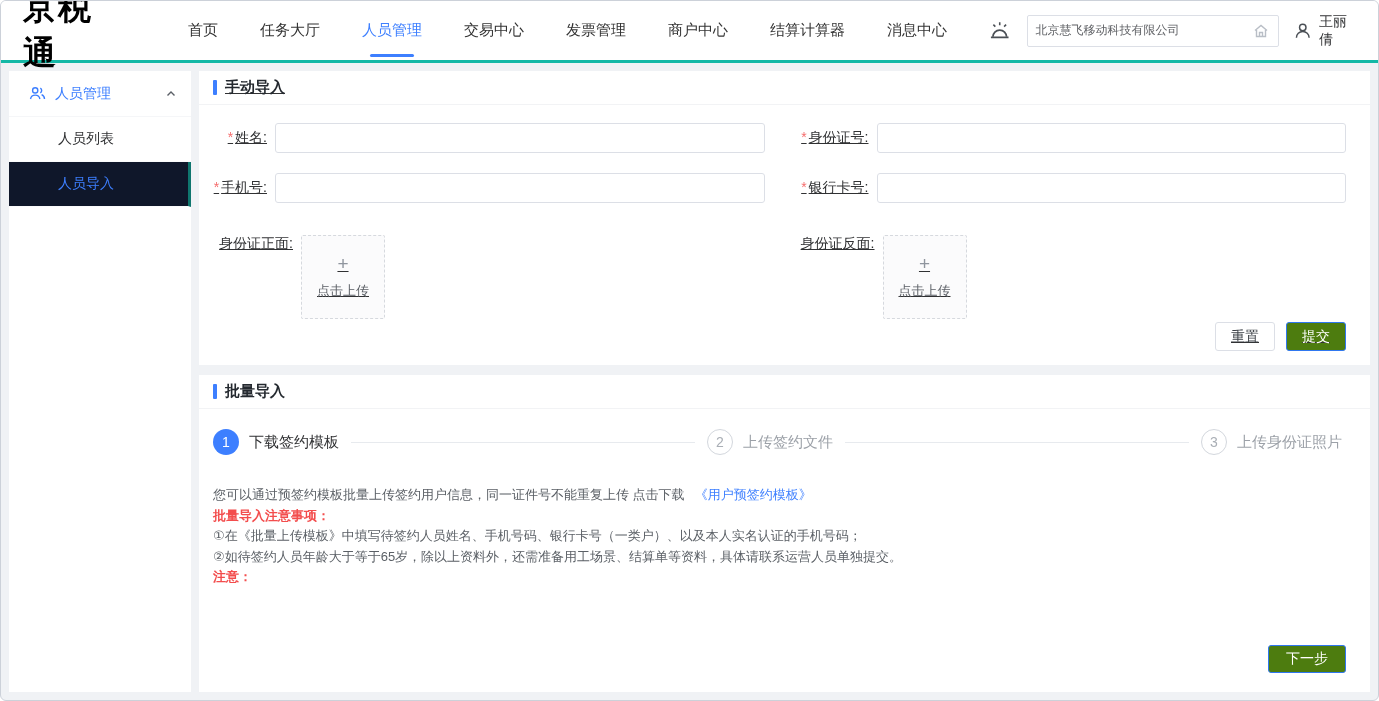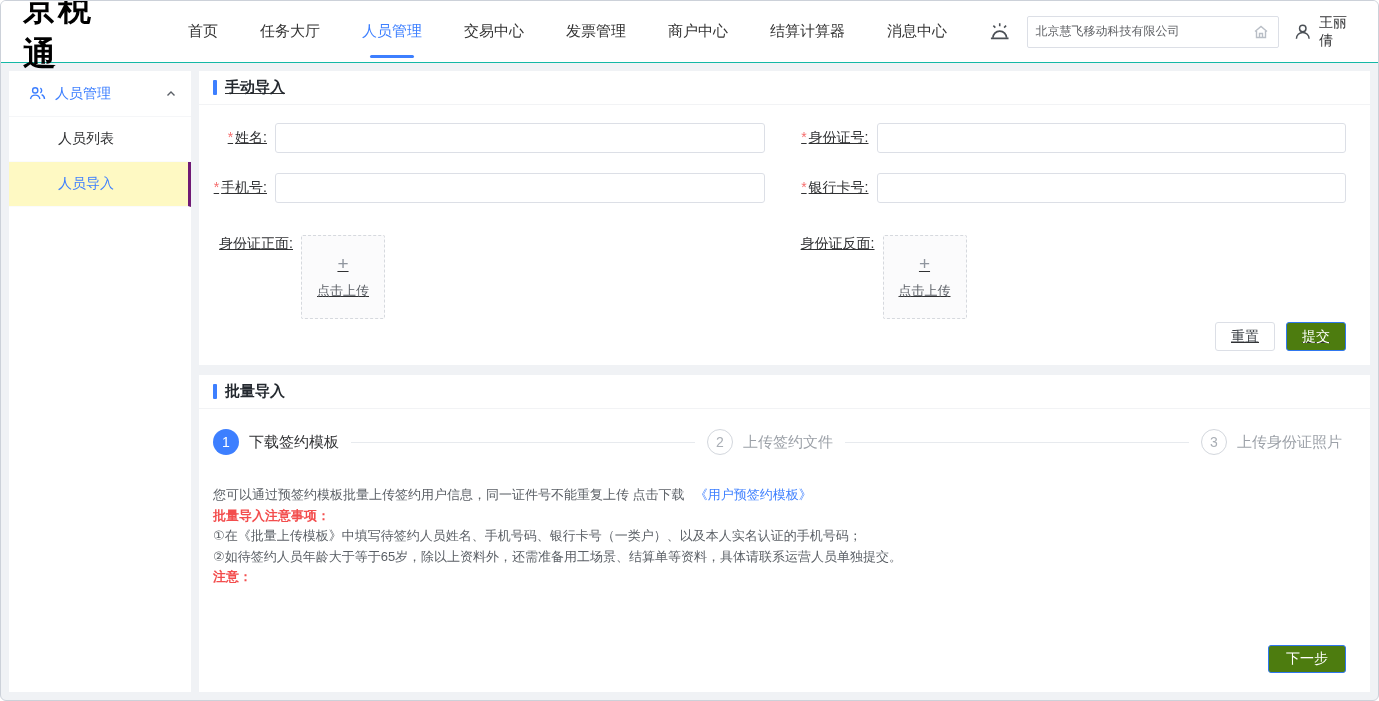--- a/index.html
+++ b/index.html
@@ -7,21 +7,21 @@
   body {
     font-family:"Liberation Sans","DejaVu Sans",sans-serif;
     background:#fff; color:#303133; font-size:14px;
   }
   .page {
     width:1379px; height:701px; border:1px solid #ccd1d9; border-radius:6px;
     background:#f0f2f5; overflow:hidden; display:flex; flex-direction:column;
   }
   
   .header {
-    height:62px; background:#fff; border-bottom:1px solid #14b8a6;
+    height:62px; background:#fff; border-bottom:3px solid #14b8a6;
     display:flex; align-items:center; padding:0 18px; flex:none;
   }
   .logo { font-size:33px; font-weight:bold; color:#000; letter-spacing:2px; margin:0 60px 0 4px; font-family:"DejaVu Sans",sans-serif; }
   .nav { display:flex; align-items:center; height:100%; }
   .nav-item {
     position:relative; height:40px; display:flex; align-items:center;
     padding:0 2px; margin-right:38px; font-size:15px; color:#333; cursor:pointer; white-space:nowrap;
   }
   .nav-item.active { color:#3d7fff; }
   .nav-item.active::after {
@@ -44,21 +44,21 @@
   .side-group {
     height:46px; display:flex; align-items:center; padding:0 14px 0 20px;
     color:#3d7fff; font-size:14px; cursor:pointer; border-bottom:1px solid #f5f6f8;
   }
   .side-group .grp-ic { width:17px; height:17px; margin-right:9px; }
   .side-group .caret { margin-left:auto; width:12px; height:12px; }
   .side-item {
     height:45px; display:flex; align-items:center; padding-left:49px;
     font-size:14px; color:#303133; cursor:pointer; border-bottom:1px solid #fafbfc;
   }
-  .side-item.active { background:#fef9c3; color:#3d7fff; border-right:3px solid #701a75; }
+  .side-item.active { background:#0f172a; color:#3d7fff; border-right:3px solid #0f766e; }
   .main { flex:1; display:flex; flex-direction:column; gap:10px; overflow:hidden; }
   .card { background:#fff; }
   .card-title {
     height:34px; display:flex; align-items:center; padding:0 14px;
     border-bottom:1px solid #f2f3f5; font-size:15px; font-weight:bold; color:#24292f;
   }
   .card-title .bar { width:4px; height:15px; background:#3d7fff; border-radius:1px; margin-right:8px; }
   
   .card-manual { height:294px; flex:none; display:flex; flex-direction:column;text-decoration:underline; }
   .form { padding:18px 24px 0 10px; }

